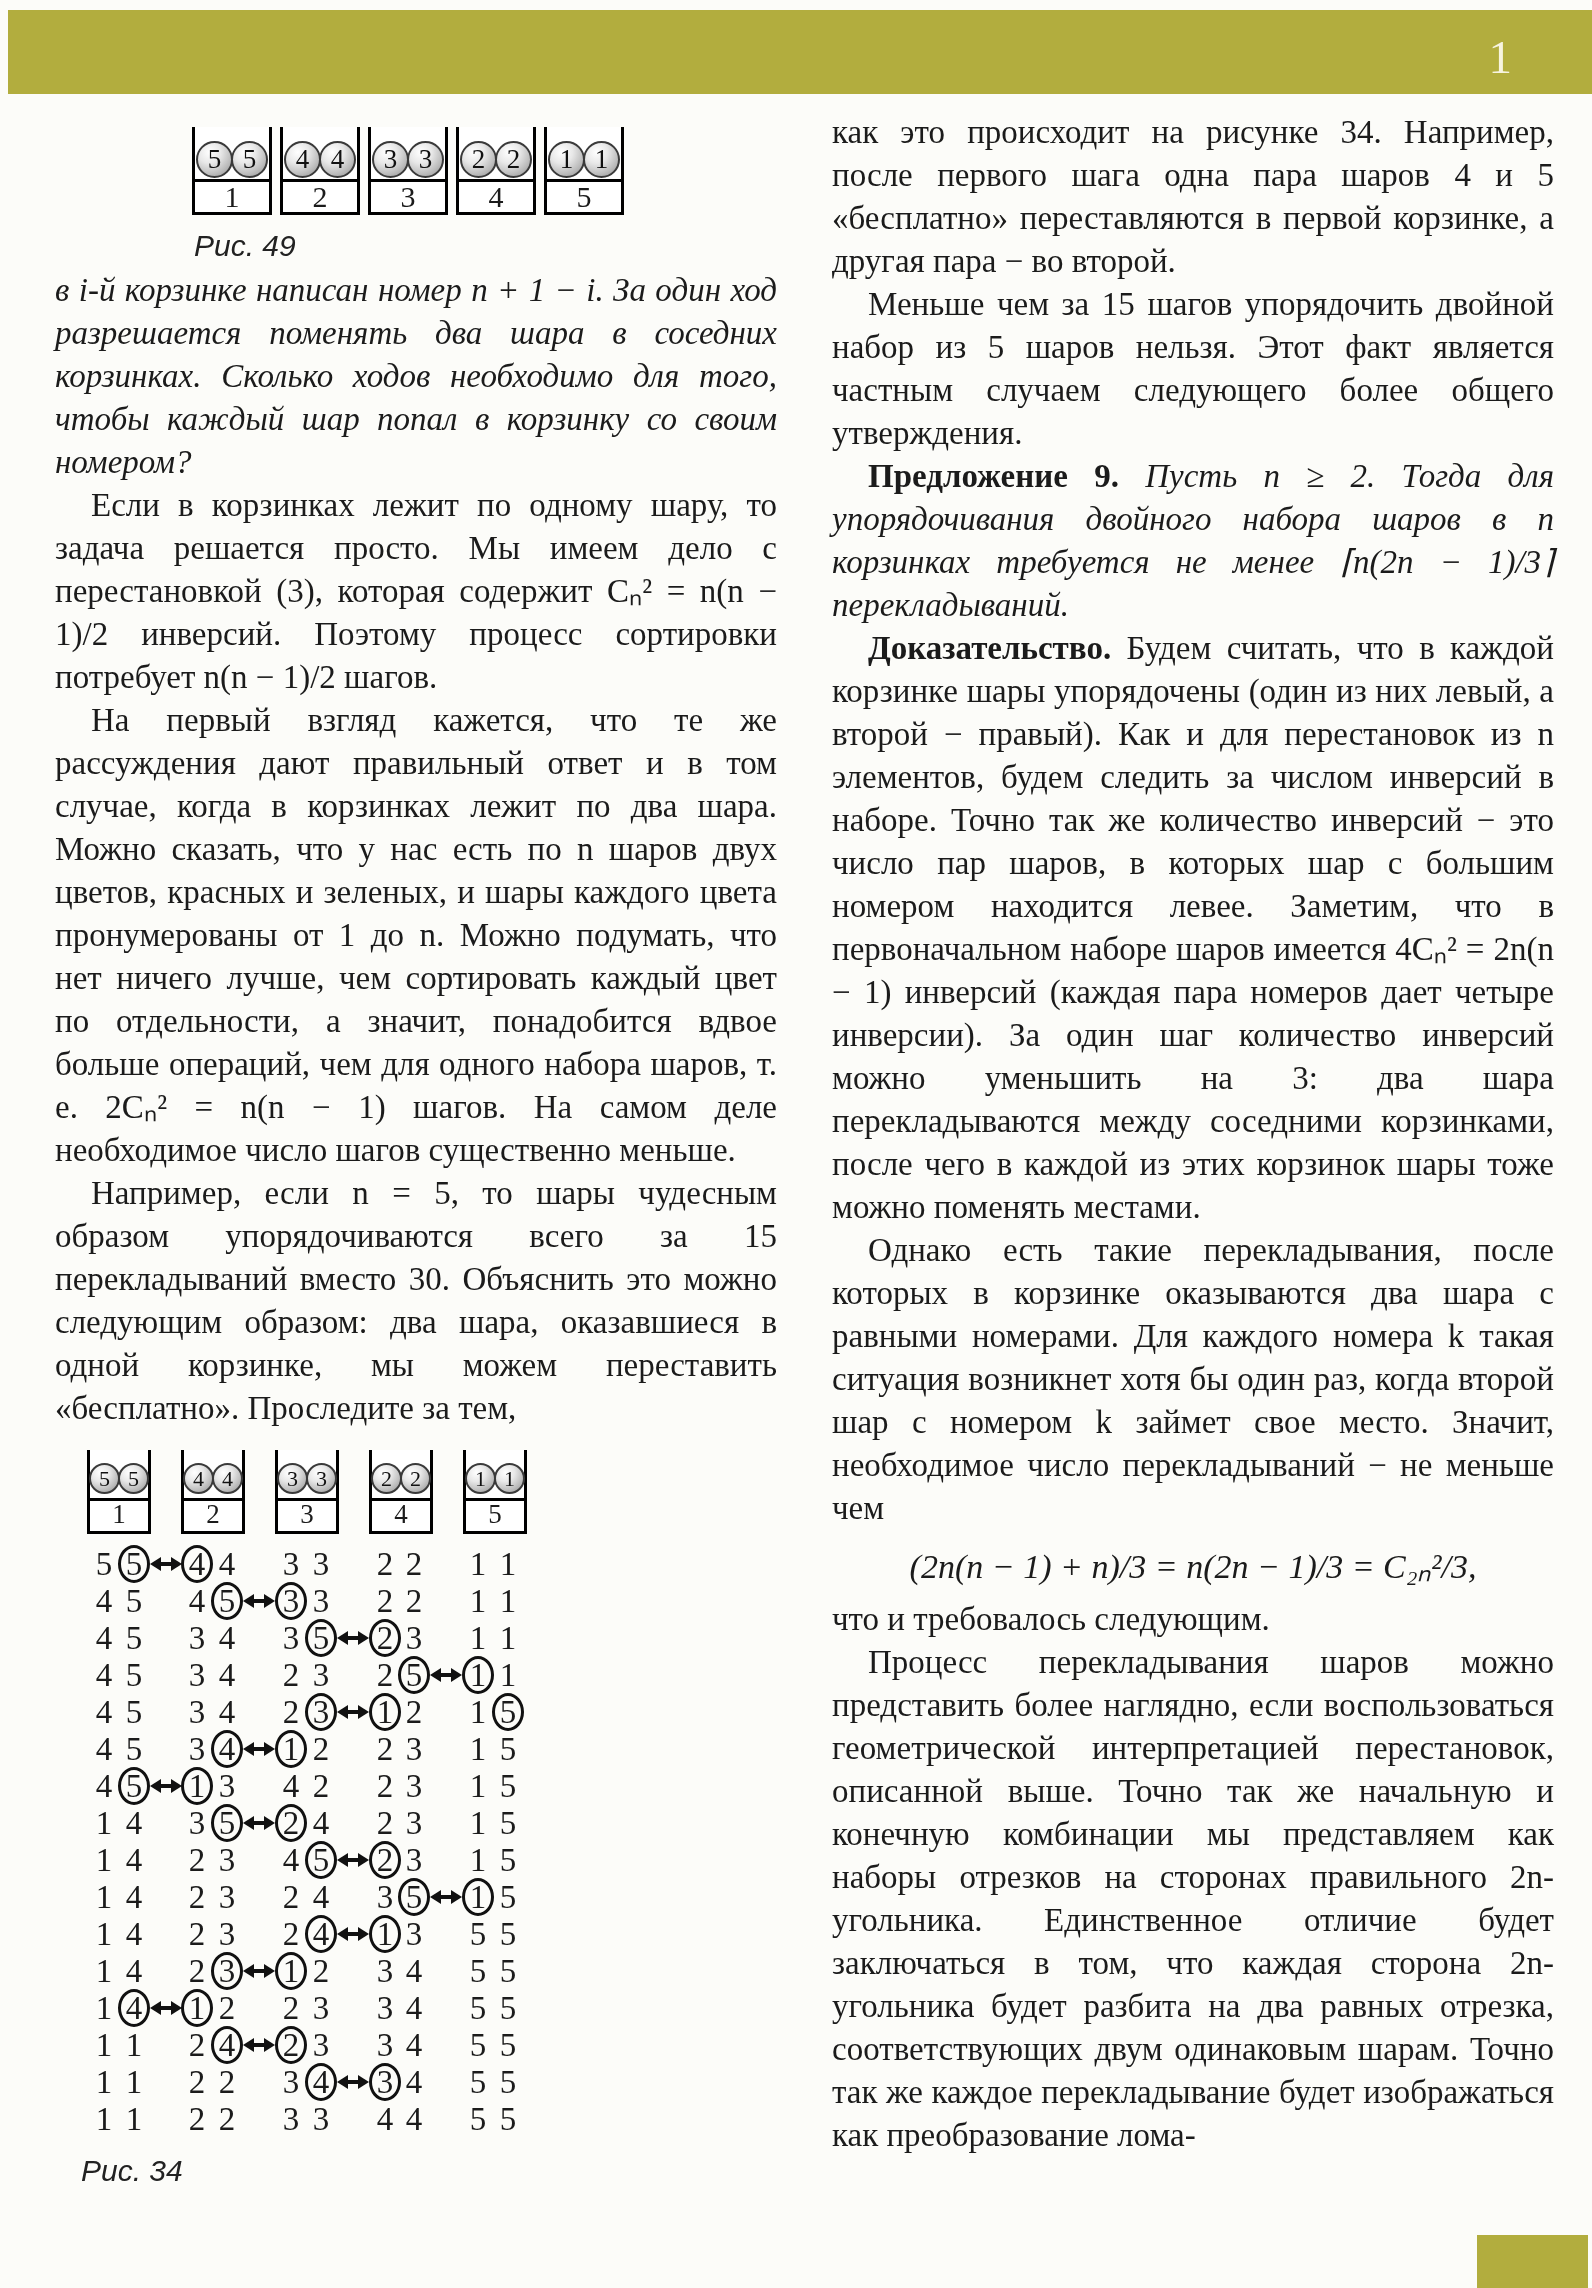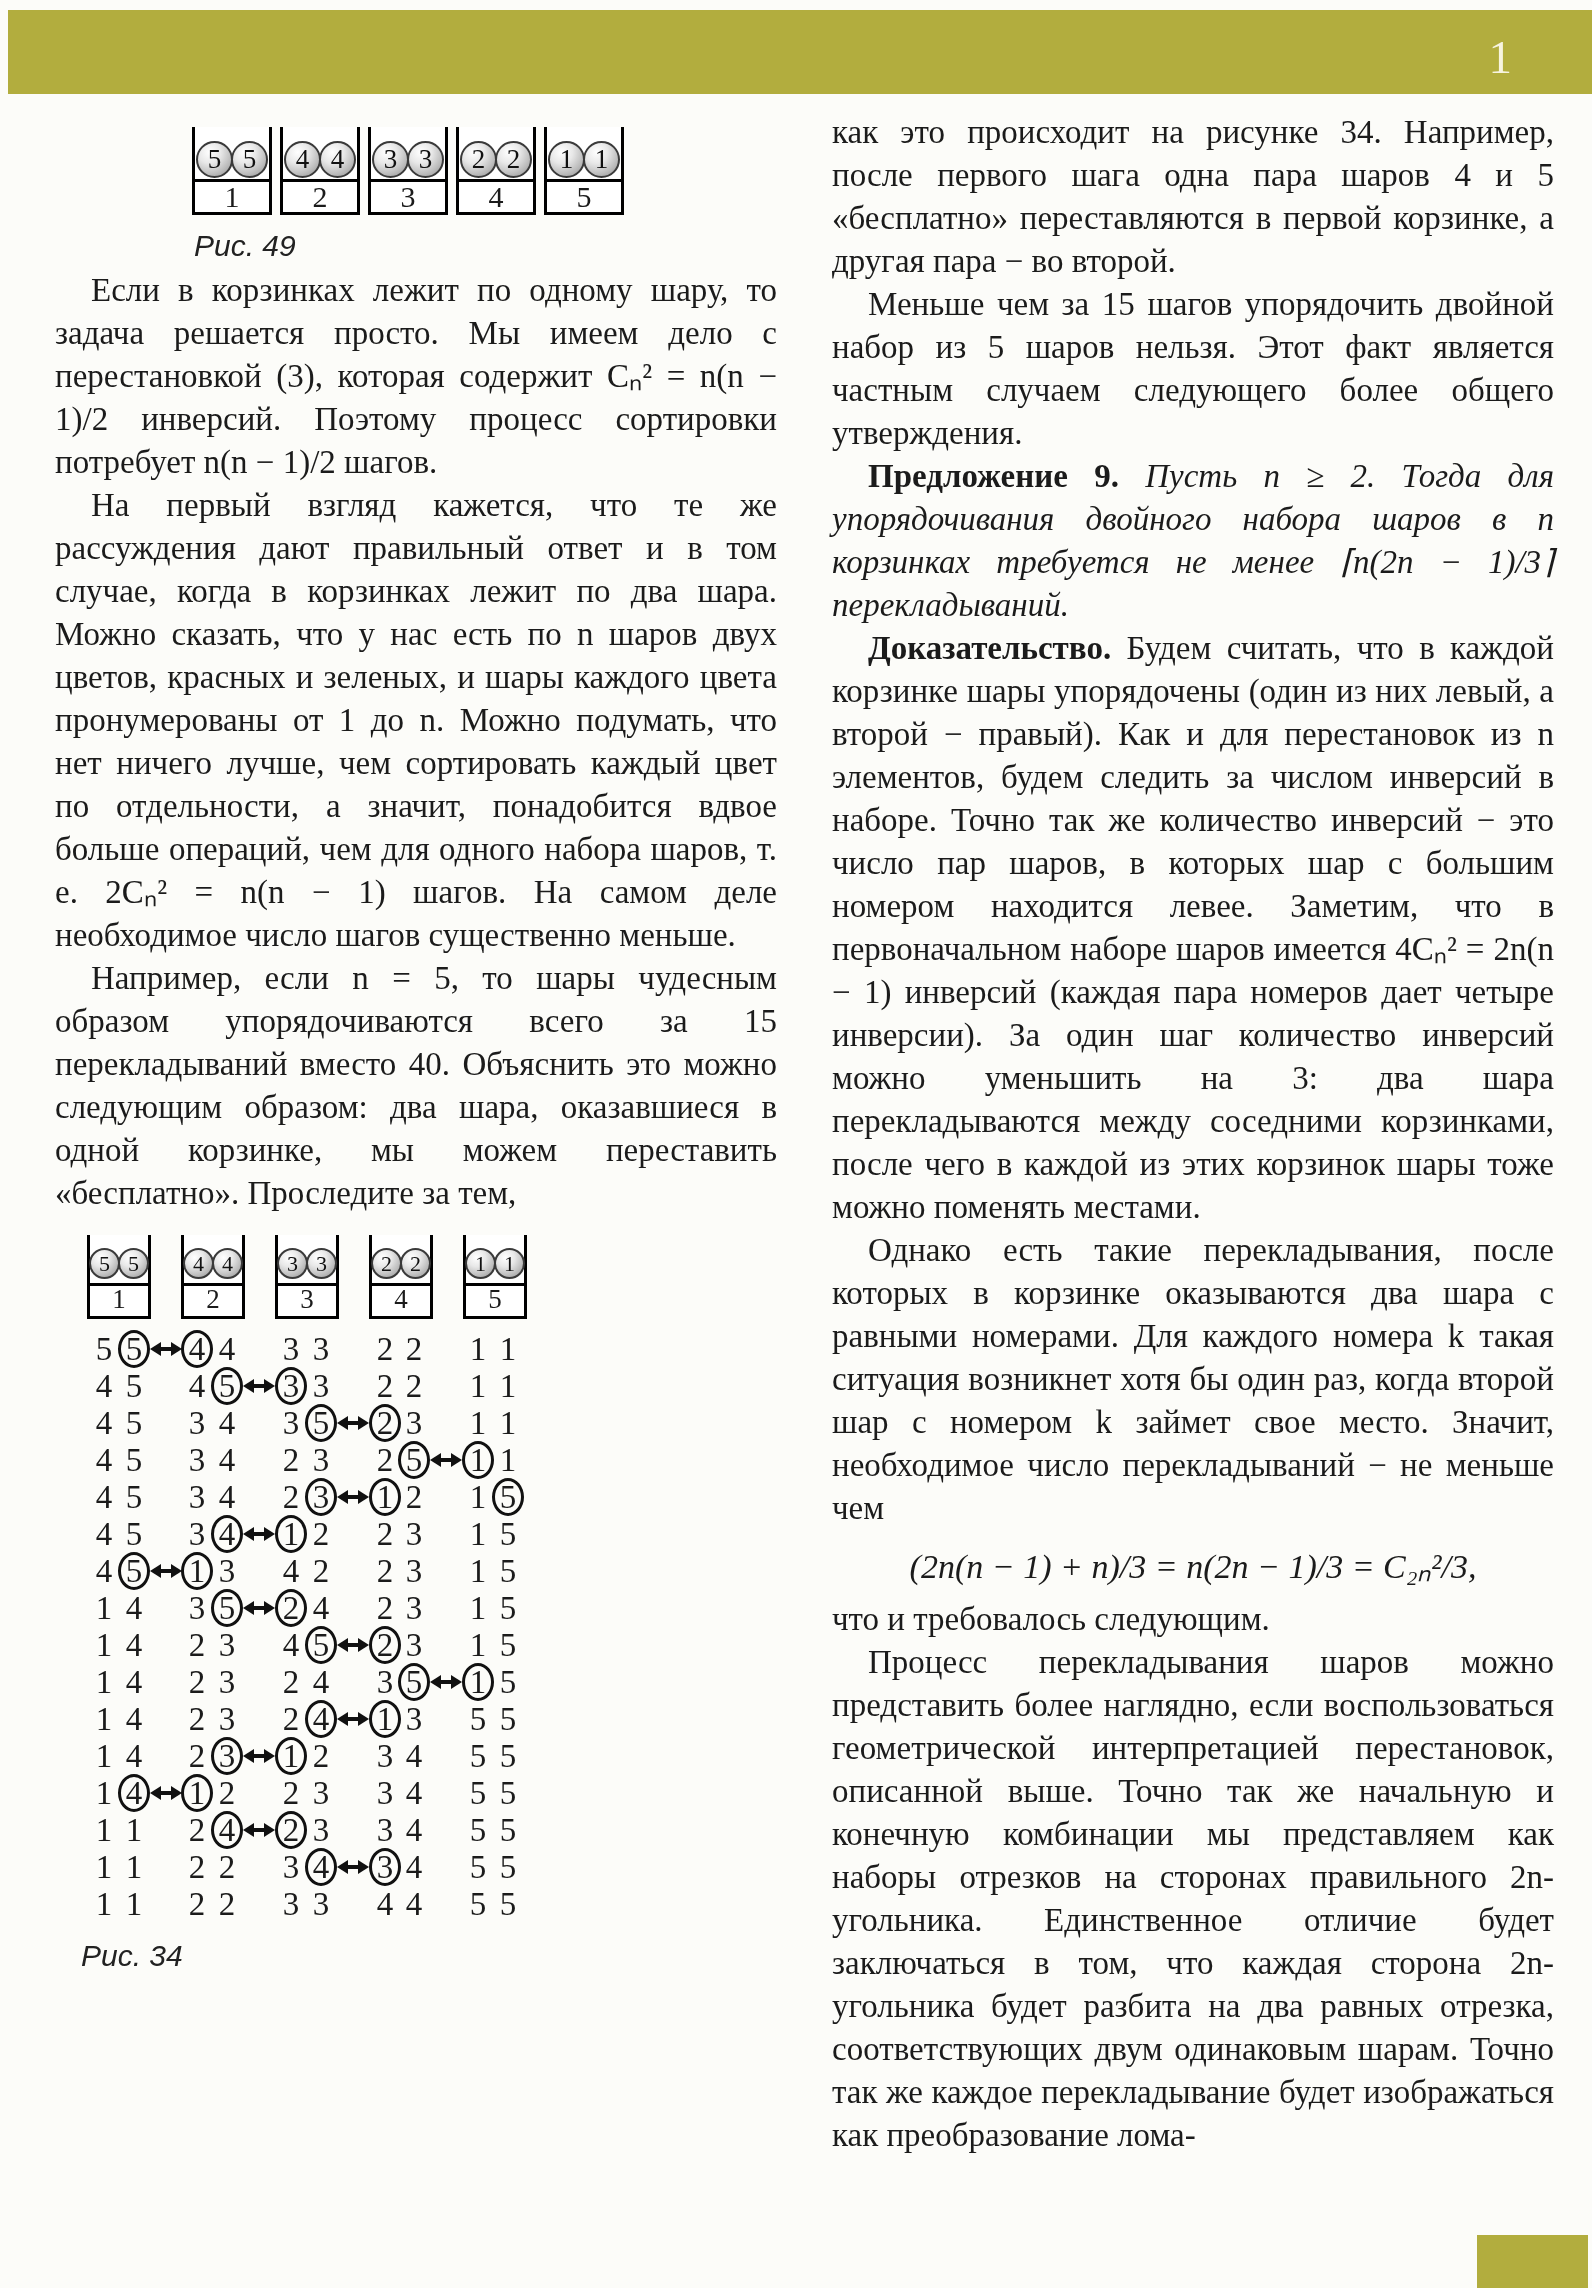--- a/index.html
+++ b/index.html
@@ -139,23 +139,24 @@
             <div class="ball">1</div>
             <div class="ball">1</div>
           </div>
           <div class="shelf"></div>
           <div class="bnum">5</div>
         </div>
       </div>
   </div>
   <div class="caption cap33">Рис. 49</div>
   <div id="left-paras">
+      <p class="body italic">в i-й корзинке написан номер n + 1 − i. За один ход разрешается поменять два шара в соседних корзинках. Сколько ходов необходимо для того, чтобы каждый шар попал в корзинку со своим номером?</p>
       <p class="body indent">Если в корзинках лежит по одному шару, то задача решается просто. Мы имеем дело с перестановкой (3), которая содержит Cₙ² = n(n − 1)/2 инверсий. Поэтому процесс сортировки потребует n(n − 1)/2 шагов.</p>
       <p class="body indent">На первый взгляд кажется, что те же рассуждения дают правильный ответ и в том случае, когда в корзинках лежит по два шара. Можно сказать, что у нас есть по n шаров двух цветов, красных и зеленых, и шары каждого цвета пронумерованы от 1 до n. Можно подумать, что нет ничего лучше, чем сортировать каждый цвет по отдельности, а значит, понадобится вдвое больше операций, чем для одного набора шаров, т. е. 2Cₙ² = n(n − 1) шагов. На самом деле необходимое число шагов существенно меньше.</p>
-      <p class="body indent">Например, если n = 5, то шары чудесным образом упорядочиваются всего за 15 перекладываний вместо 40. Объяснить это можно следующим образом: два шара, оказавшиеся в одной корзинке, мы можем переставить «бесплатно». Проследите за тем,</p>
+      <p class="body indent">Например, если n = 5, то шары чудесным образом упорядочиваются всего за 15 перекладываний вместо 30. Объяснить это можно следующим образом: два шара, оказавшиеся в одной корзинке, мы можем переставить «бесплатно». Проследите за тем,</p>
     </div>
   <div class="fig34">
     <div class="b-row">
         <div class="basket sm">
           <div class="balls">
             <div class="ball">5</div>
             <div class="ball">5</div>
           </div>
           <div class="shelf"></div>
           <div class="bnum">1</div>

